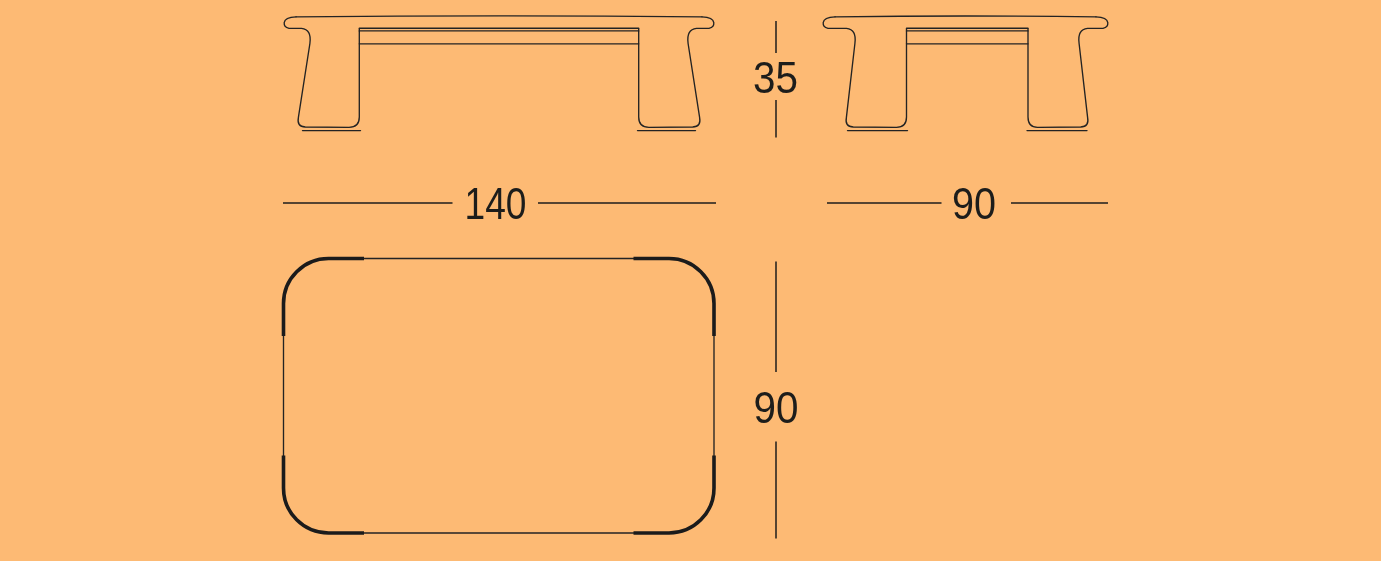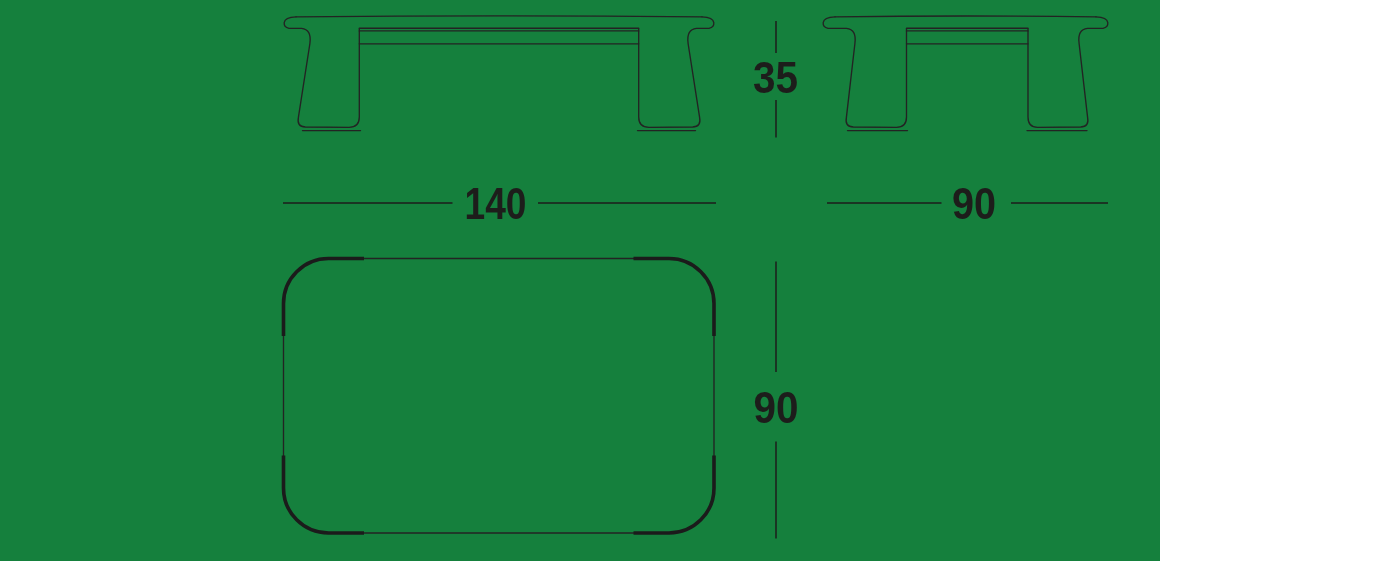--- a/index.html
+++ b/index.html
@@ -2,25 +2,24 @@
 <html><head>
 <meta charset="utf-8">
 <style>
   html, body {
     margin: 0;
     padding: 0;
     background: #ffffff;
   }
   .drawing-canvas {
     position: relative;
-    width: 1160px;
+    width: 1381px;
     height: 561px;
-    background: #15803d;
+    background: #fdba74;
     overflow: hidden;
-    font-weight: bold;
   }
   svg { display: block; }
   .outline {
     fill: none;
     stroke: #232323;
     stroke-width: 1.35;
     stroke-linecap: round;
     stroke-linejoin: round;
   }
   .dimline {

